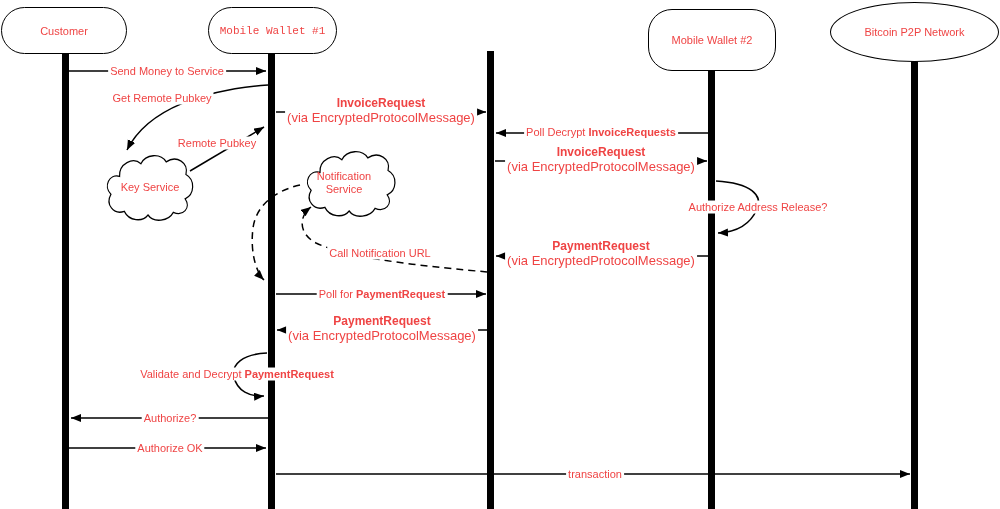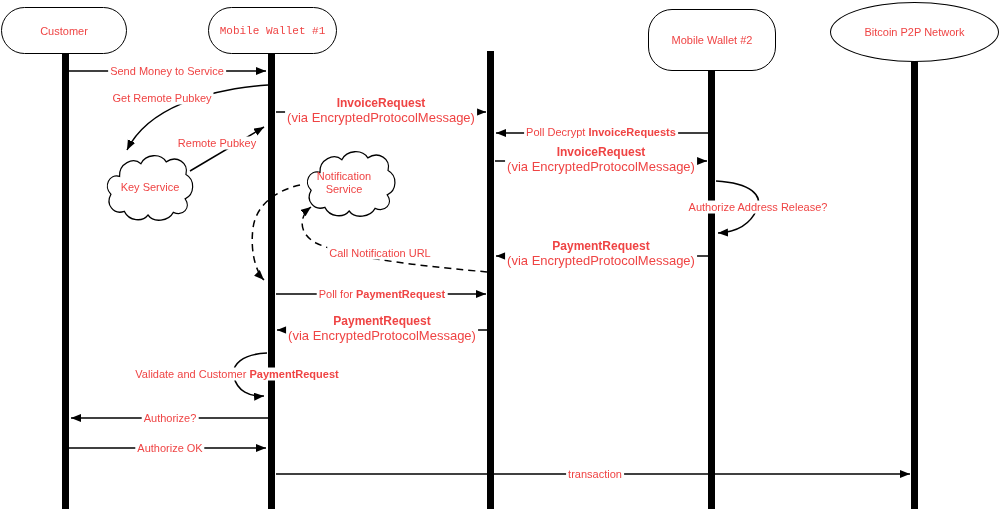--- a/index.html
+++ b/index.html
@@ -120,20 +120,20 @@
   <div class="msg" style="left:382px;top:294px;">
     <span>Poll for </span><span class="b">PaymentRequest</span>
   </div>
 
   <div class="msg" style="left:382px;top:329px;">
     <span class="name">PaymentRequest</span>
     <span class="via">(via EncryptedProtocolMessage)</span>
   </div>
 
   <div class="msg" style="left:237px;top:374px;">
-    <span>Validate and Customer </span><span class="b">PaymentRequest</span>
+    <span>Validate and Decrypt </span><span class="b">PaymentRequest</span>
   </div>
 
   <div class="msg" style="left:170px;top:418px;text-align:center;"><span>Authorize?</span></div>
   <div class="msg" style="left:170px;top:448px;"><span>Authorize OK</span></div>
   <div class="msg" style="left:595px;top:474px;text-align:right;"><span>transaction</span></div>
 
 </div>
 
 </body></html>

